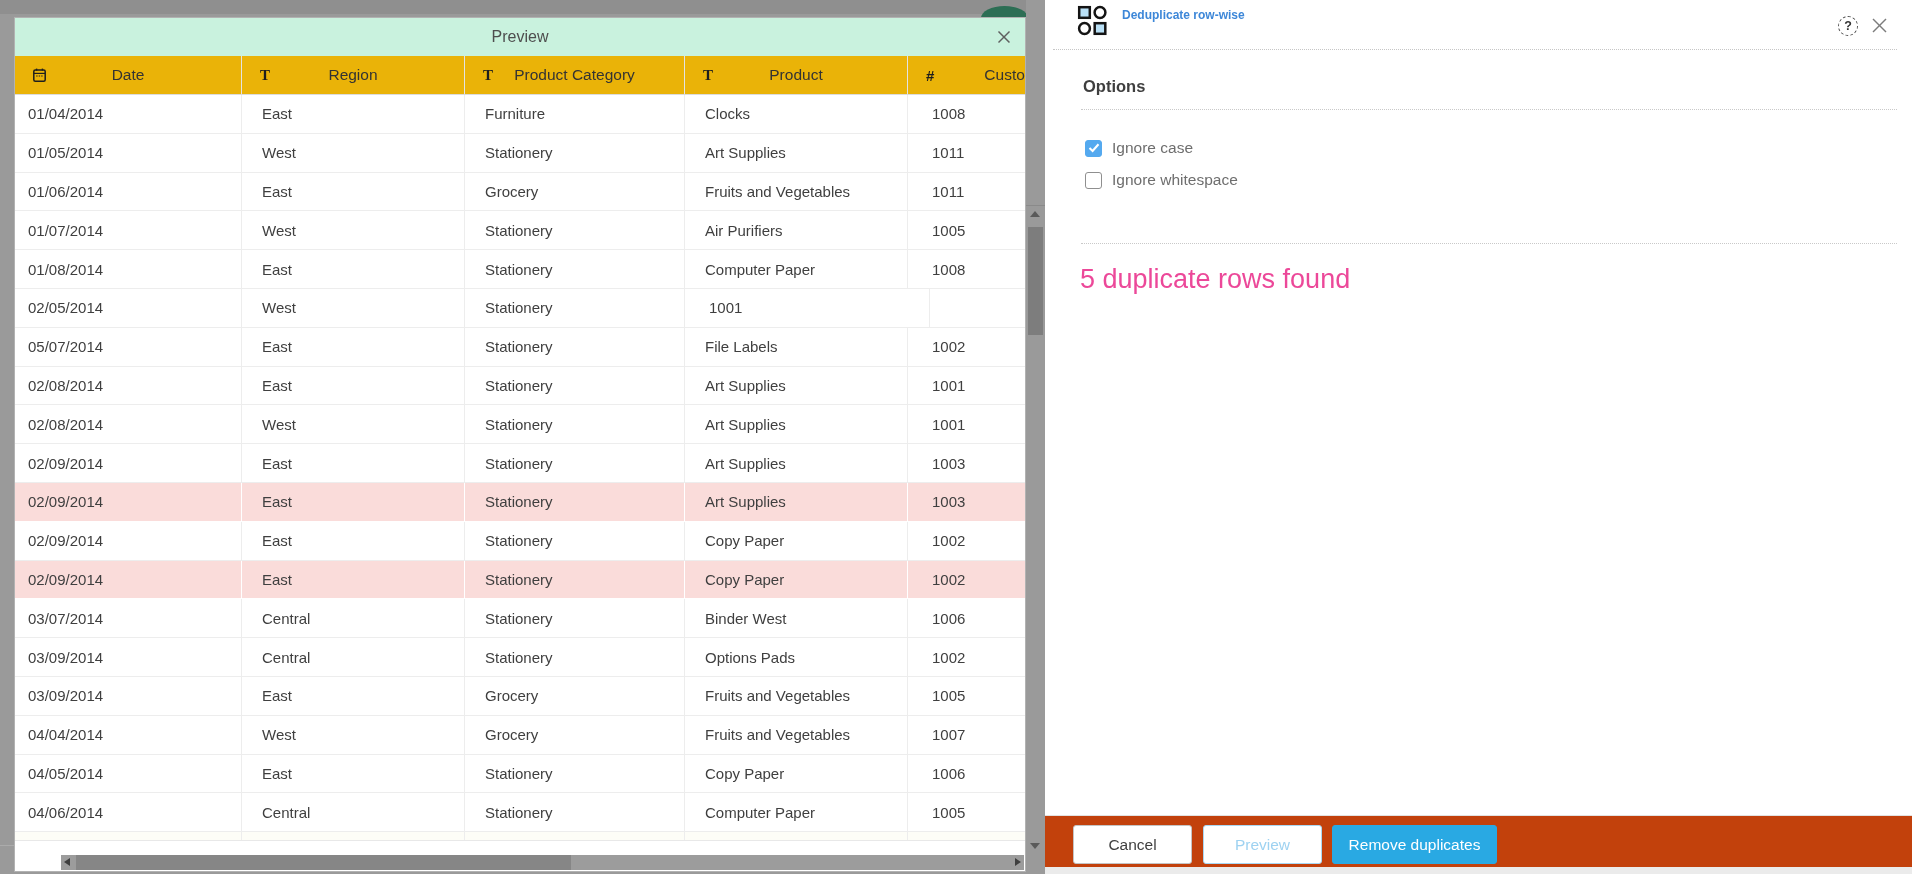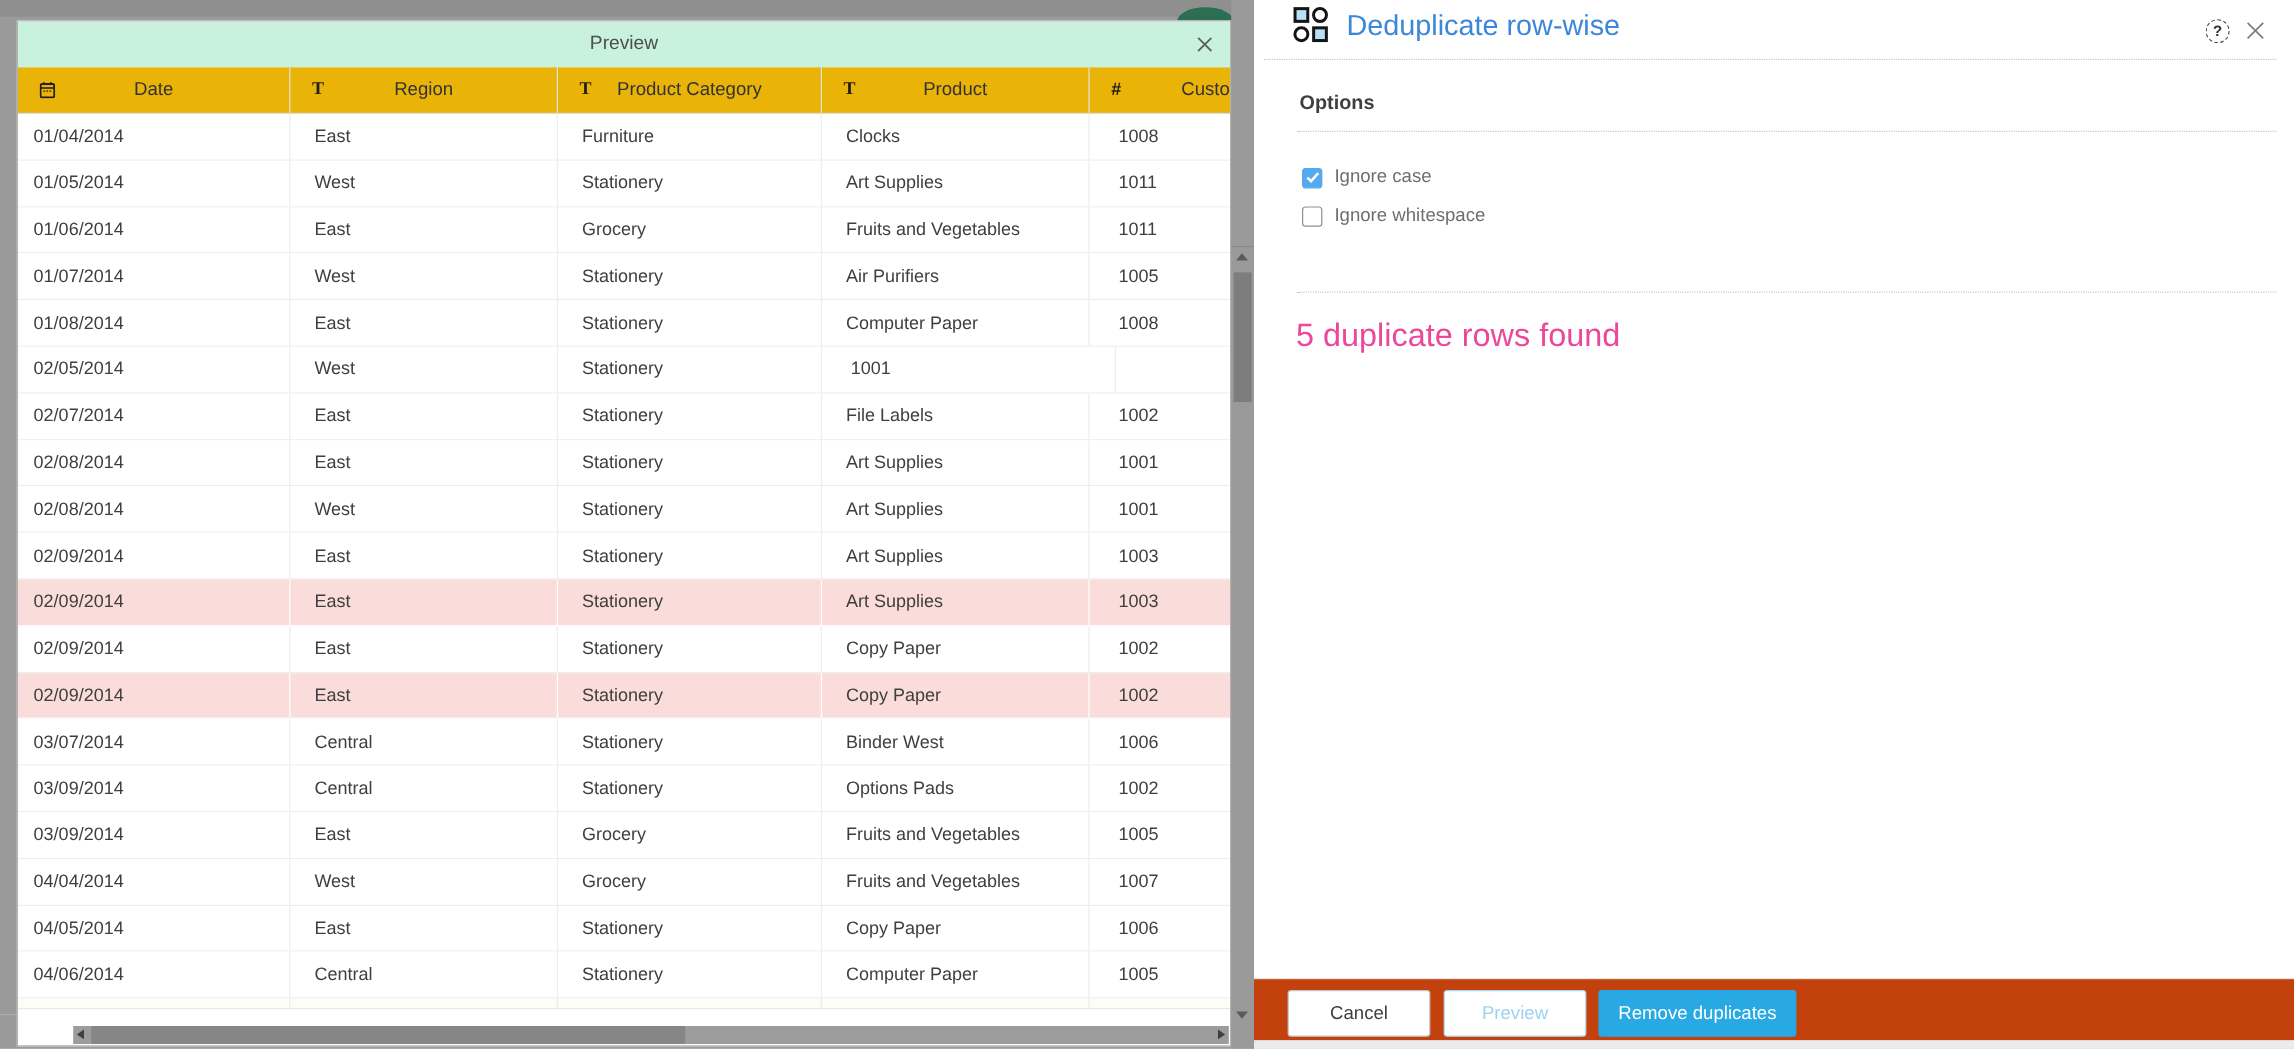--- a/index.html
+++ b/index.html
@@ -40,21 +40,21 @@
   .vscroll{position:absolute;left:1026px;top:0;width:19px;height:874px;background:#9a9a9a;}
   .vs-line{position:absolute;left:0;top:205px;width:19px;height:1px;background:#8a8a8a;}
   .vs-up{position:absolute;left:4px;top:211px;border-left:5px solid transparent;border-right:5px solid transparent;border-bottom:6px solid #5a5a5a;width:0;height:0;}
   .vs-thumb{position:absolute;left:2px;top:227px;width:15px;height:108px;background:#7d7d7d;}
   .vs-down{position:absolute;left:4px;top:843px;border-left:5px solid transparent;border-right:5px solid transparent;border-top:6px solid #5a5a5a;width:0;height:0;}
 
   
   .side-panel{position:absolute;left:1045px;top:0;width:867px;height:874px;background:#fff;}
   .sp-header{position:absolute;left:8px;right:15px;top:0;height:50px;border-bottom:1px dotted #c6c6c6;}
   .dedup-icon{position:absolute;left:24px;top:5px;line-height:0;}
-  .sp-title{position:absolute;left:69px;top:8px;font-size:24px;font-weight:400;color:var(--title-blue);white-space:nowrap;cursor:pointer;}
+  .sp-title{position:absolute;left:69px;top:8px;font-size:12px;font-weight:700;color:var(--title-blue);white-space:nowrap;cursor:pointer;}
   .help-icon{position:absolute;left:785px;top:16px;width:20px;height:20px;border:1.5px dashed #4a4a4a;border-radius:50%;display:flex;align-items:center;justify-content:center;font-size:12.5px;font-weight:700;color:#333;cursor:pointer;}
   .sp-close{position:absolute;left:818px;top:17px;width:17px;height:17px;cursor:pointer;}
   .sp-options-label{position:absolute;left:38px;top:77px;font-size:16.5px;font-weight:600;color:#3f3f3f;}
   .sp-sep{position:absolute;left:36px;right:15px;border-bottom:1px dotted #c9c9c9;}
   .sep-2{top:109px;} .sep-3{top:243px;}
   .cb-row{position:absolute;left:40px;display:flex;align-items:center;gap:10px;cursor:pointer;}
   .cb-row-0{top:139px;} .cb-row-1{top:171px;}
   .cb-box{width:17px;height:17px;border-radius:3px;display:flex;align-items:center;justify-content:center;}
   .cb-box svg{display:none;}
   .cb-box.on{background:var(--cb-blue);border:1px solid var(--cb-blue);}
@@ -150,21 +150,21 @@
         <div class="pv-cell c3">Computer Paper</div>
         <div class="pv-cell c4">1008</div>
       </div>
       <div class="pv-row">
         <div class="pv-cell c0">02/05/2014</div>
         <div class="pv-cell c1">West</div>
         <div class="pv-cell c2">Stationery</div>
         <div class="pv-cell c4">1001</div>
       </div>
       <div class="pv-row">
-        <div class="pv-cell c0">02/07/2014</div>
+        <div class="pv-cell c0">05/07/2014</div>
         <div class="pv-cell c1">East</div>
         <div class="pv-cell c2">Stationery</div>
         <div class="pv-cell c3">File Labels</div>
         <div class="pv-cell c4">1002</div>
       </div>
       <div class="pv-row">
         <div class="pv-cell c0">02/08/2014</div>
         <div class="pv-cell c1">East</div>
         <div class="pv-cell c2">Stationery</div>
         <div class="pv-cell c3">Art Supplies</div>

